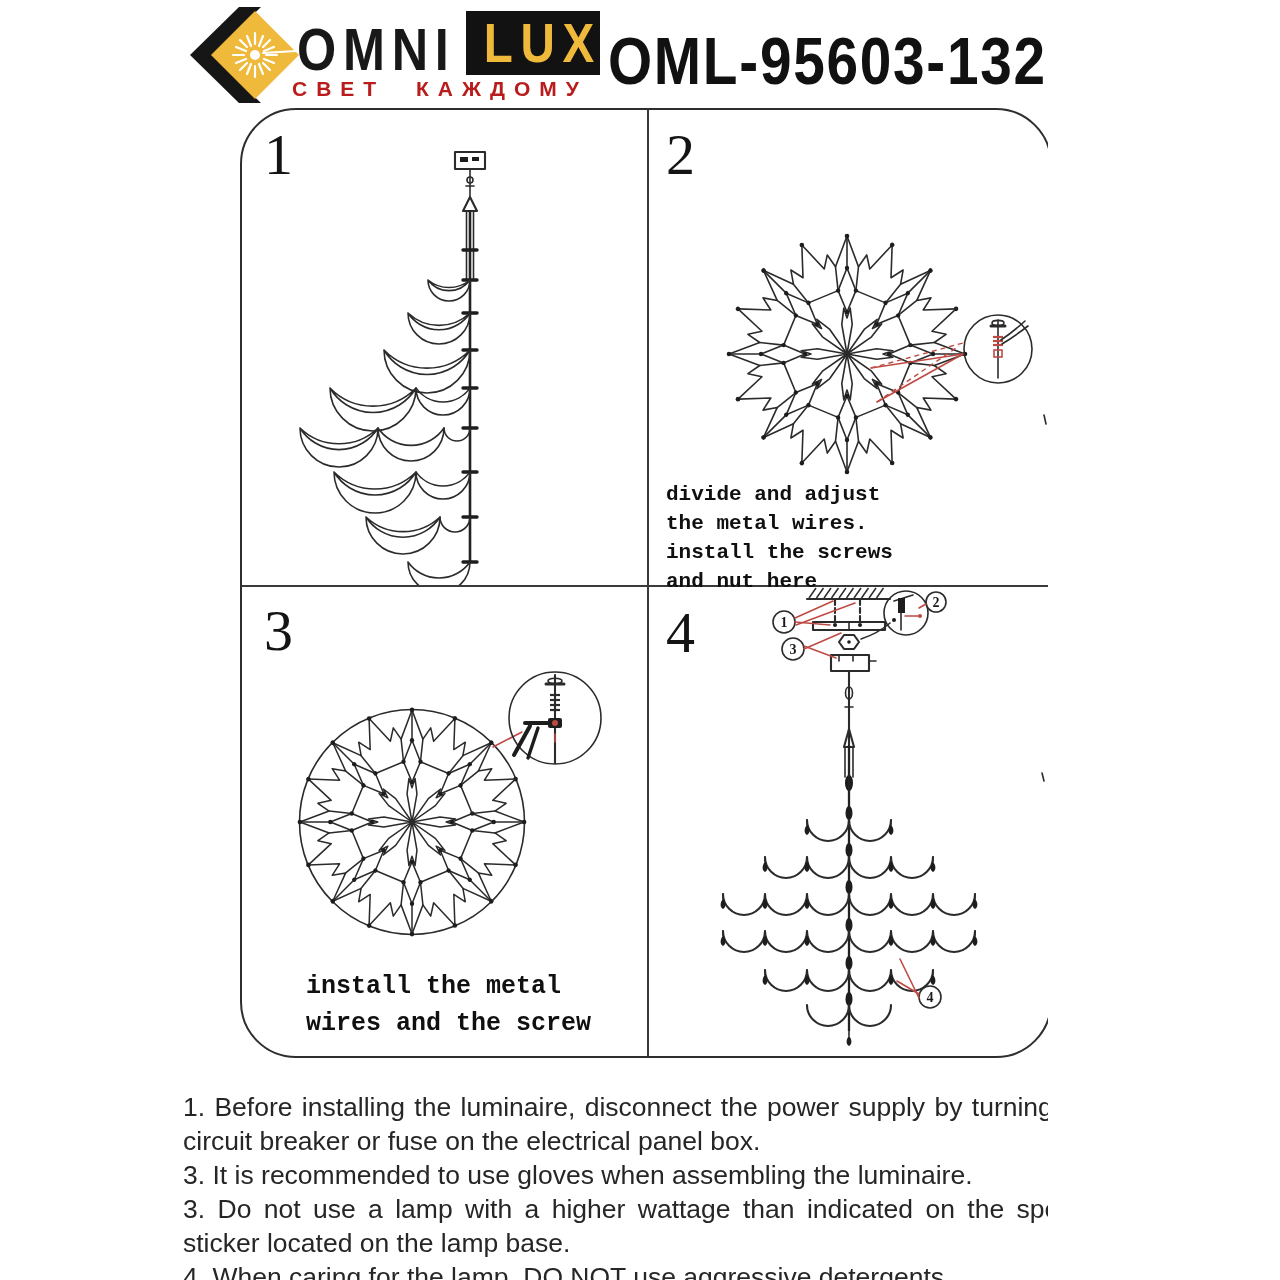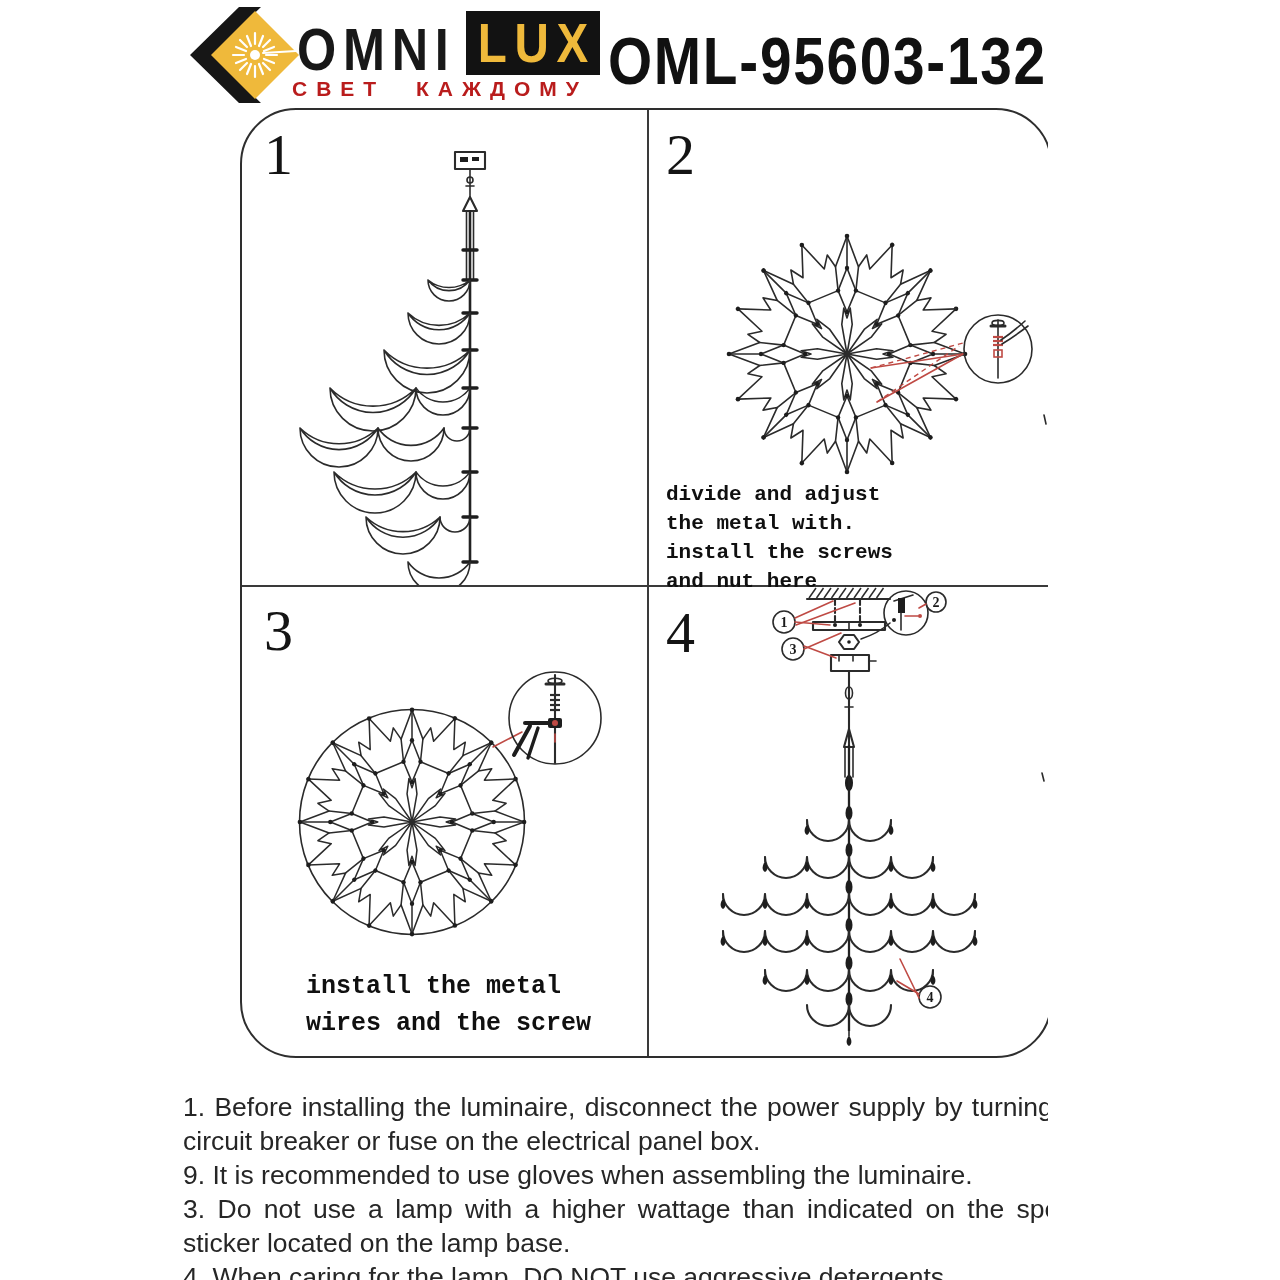--- a/index.html
+++ b/index.html
@@ -5,21 +5,21 @@
   html,body{margin:0;padding:0;background:#fff;}
   .page{position:relative;width:1048px;height:1280px;background:#fff;overflow:hidden;
         font-family:"Liberation Sans",sans-serif;color:#1f1f1f;}
 
   
   .logo-svg{position:absolute;left:183px;top:6px;}
   .brand-omni{position:absolute;left:297px;top:20px;font-size:60px;font-weight:700;
               letter-spacing:8px;color:#181818;transform:scaleX(.84);transform-origin:left top;
               line-height:1;}
   .lux-box{position:absolute;left:466px;top:11px;width:134px;height:64px;background:#121212;
-           display:flex;align-items:center;justify-content:center;}
+           display:flex;align-items:center;justify-content:flex-start;}
   .lux-box span{font-size:56px;font-weight:700;letter-spacing:9px;color:#EFB93B;
                 transform:scaleX(.85);line-height:1;padding-left:8px;}
   .brand-tagline{position:absolute;left:292px;top:77px;font-size:21px;font-weight:700;
                  letter-spacing:9px;word-spacing:16px;color:#b91c1c;white-space:nowrap;}
   .model-number{position:absolute;left:608px;top:28px;width:470px;font-size:66px;font-weight:700;
                 letter-spacing:2px;color:#111;transform:scaleX(.86);transform-origin:left top;
                 line-height:1;white-space:nowrap;}
 
   
   .manual-box{position:absolute;left:240px;top:108px;width:808px;height:946px;
@@ -363,30 +363,30 @@
         <circle cx="283" cy="412" r="11" class="k" fill="#fff"></circle>
         <text x="283" y="417" text-anchor="middle" class="callout-txt">4</text>
         <line x1="272" y1="409" x2="250" y2="396" class="red"></line>
         <line x1="272" y1="413" x2="253" y2="374" class="red"></line>
       </g>
       <line x1="395" y1="188" x2="397" y2="196" class="k"></line>
     </svg>
 
     <div class="cap cap2">
       <div>divide and adjust</div>
-      <div>the metal with.</div>
+      <div>the metal wires.</div>
       <div>install the screws</div>
       <div>and nut here</div>
     </div>
     <div class="cap cap3">
       <div>install the metal</div>
       <div>wires and the screw</div>
     </div>
   </div>
 
   <div class="instructions">
     <p class="just">1. Before installing the luminaire, disconnect the power supply by turning the circuit breaker or fuse on the electrical panel box.</p>
-    <p>9. It is recommended to use gloves when assembling the luminaire.</p>
+    <p>3. It is recommended to use gloves when assembling the luminaire.</p>
     <p class="just">3. Do not use a lamp with a higher wattage than indicated on the special sticker located on the lamp base.</p>
     <p>4. When caring for the lamp, DO NOT use aggressive detergents.</p>
   </div>
 
 </div>
 
 </body></html>

